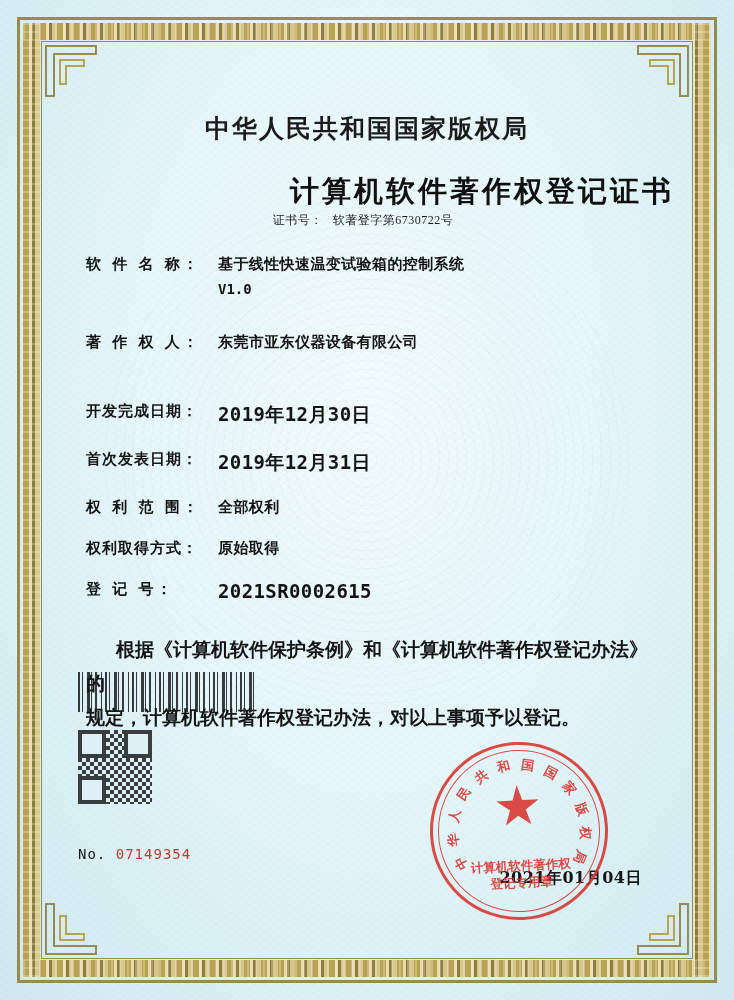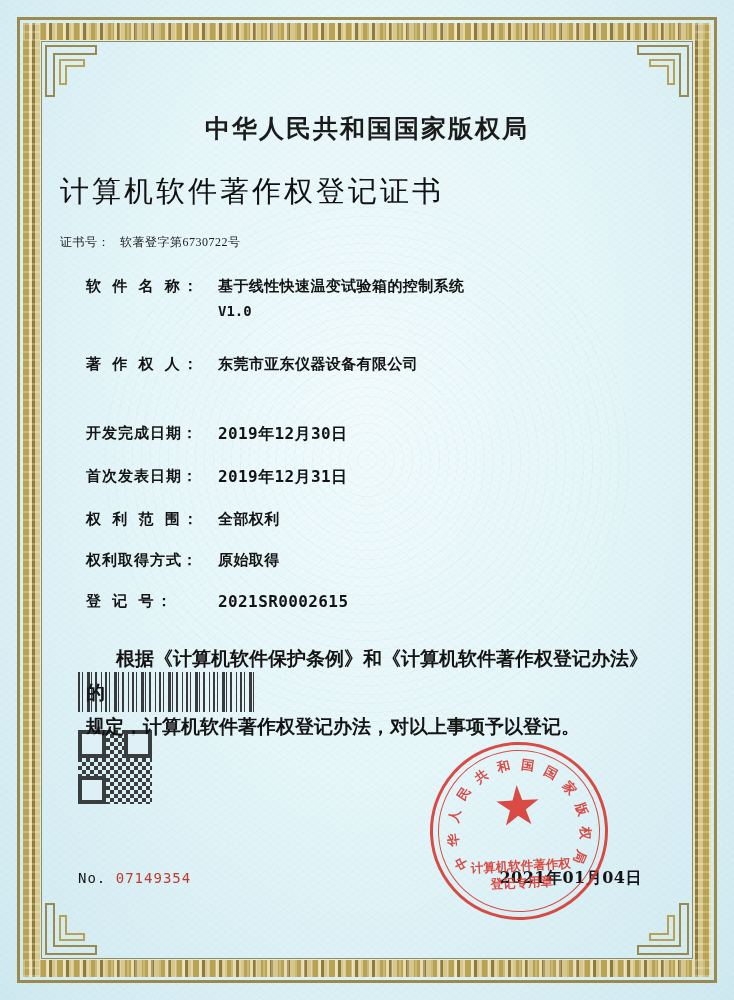--- a/index.html
+++ b/index.html
@@ -112,32 +112,31 @@
   .org-title {
     text-align: center;
     font-size: 25px;
     letter-spacing: 2px;
     color: #1b1b1b;
     font-weight: 700;
     margin-top: 56px;
     font-family: "DejaVu Serif", serif;
   }
   .doc-title {
-    text-align: left;
+    text-align: right;
     font-size: 29px;
     letter-spacing: 3px;
     color: #111;
-    font-weight: 400;
+    font-weight: 700;
     margin-top: 27px;
     font-family: "DejaVu Serif", serif;
   }
 
   .cert-no-row {
-    margin-top: 22px;
-    text-align: left;
+    text-align: center;
     padding-right: 8px;
     font-size: 12px;
     color: #1b1b1b;
     letter-spacing: .5px;
   }
   .cert-no-row .lbl { margin-right: 10px; }
 
   
   .fields {
     margin-top: 26px;
@@ -166,21 +165,21 @@
   }
   .field-value .line2 {
     display: block;
     margin-top: 7px;
     font-family: "DejaVu Sans Mono", monospace;
     font-size: 14px;
     letter-spacing: 0;
   }
   .field-value.mono {
     font-family: "DejaVu Sans Mono", monospace;
-    font-size: 16px;
+    font-size: 19px;
   }
 
   .gap-lg { height: 14px; }
 
   
   .statement {
     margin-top: 30px;
     padding: 0 10px 0 26px;
     font-size: 19px;
     line-height: 34px;
@@ -228,21 +227,21 @@
     border: 4px solid #111;
     background: #dff1f6;
   }
   .qr::before { left: 0;  top: 0; }
   .qr::after  { right: 0; top: 0; }
   .qr i       { left: 0;  bottom: 0; }
 
   .serial {
     position: absolute;
     left: 78px;
-    top: 870px;
+    top: 846px;
     font-size: 14px;
     color: #151515;
     font-family: "DejaVu Sans Mono", monospace;
     letter-spacing: 1px;
   }
   .serial .num { color: #c0392b; }
 
   .issue-date {
     position: absolute;
     right: 92px;

